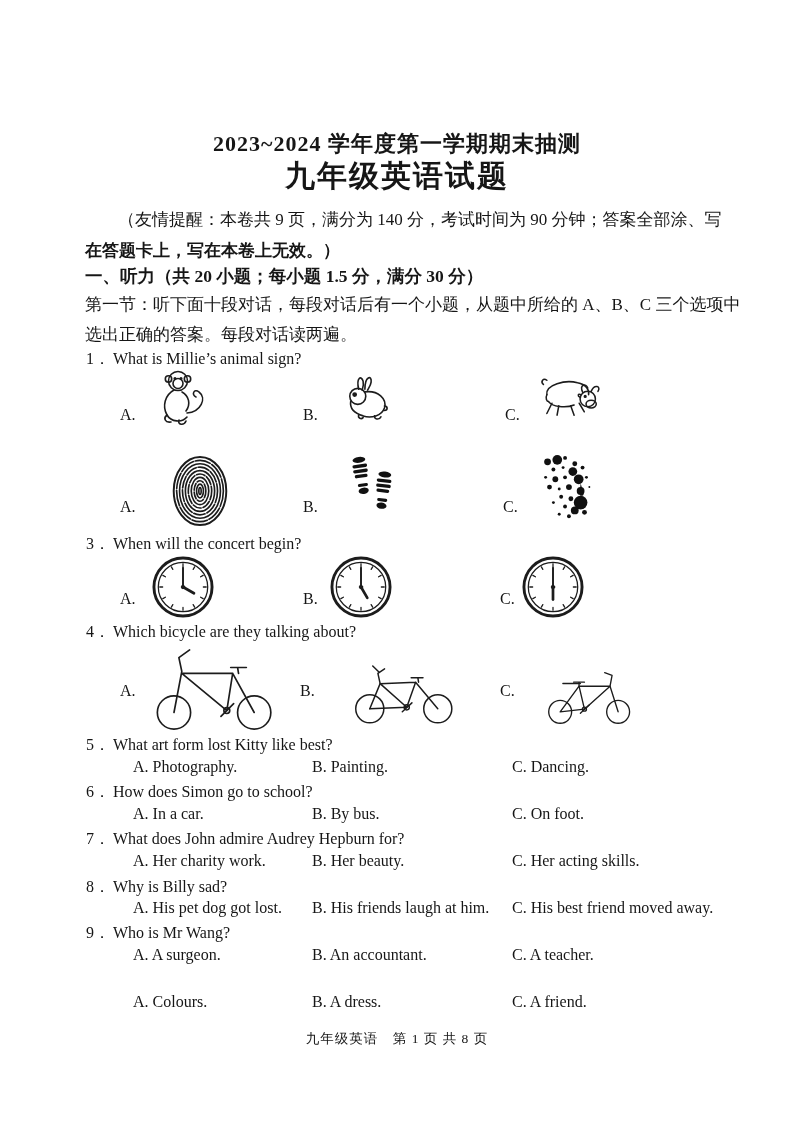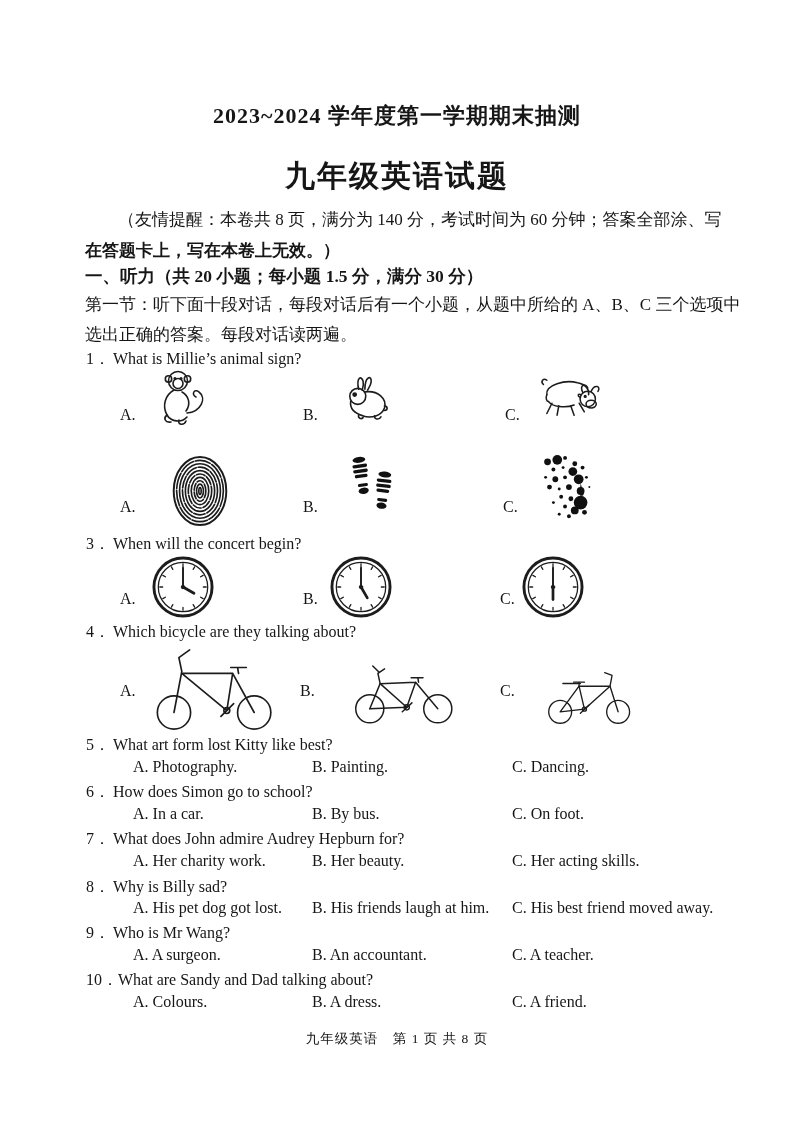--- a/index.html
+++ b/index.html
@@ -23,23 +23,23 @@
   .imglabel { position:absolute; font-size:16px; }
   .footer { font-size:13.5px; letter-spacing:1px; }
   svg { display:block; }
   .ink { stroke:#1c1c1c; fill:none; stroke-linecap:round; stroke-linejoin:round; }
 </style>
 </head>
 <body>
 
 <div class="page">
 
-  <div class="abs center title1" style="top:101px;">2023~2024 学年度第一学期期末抽测</div>
+  <div class="abs center title1" style="top:129px;">2023~2024 学年度第一学期期末抽测</div>
   <div class="abs center title2" style="top:156px;">九年级英语试题</div>
-  <div class="abs cnpara" style="top:208px; left:118px;">（友情提醒：本卷共 8 页，满分为 140 分，考试时间为 60 分钟；答案全部涂、写</div>
+  <div class="abs cnpara" style="top:208px; left:118px;">（友情提醒：本卷共 9 页，满分为 140 分，考试时间为 90 分钟；答案全部涂、写</div>
   <div class="abs cnpara" style="top:239px; left:85px;font-weight:bold;">在答题卡上，写在本卷上无效。）</div>
   <div class="abs heading" style="top:264px; left:85px;">一、听力（共 20 小题；每小题 1.5 分，满分 30 分）</div>
   <div class="abs cnpara" style="top:293px; left:85px;">第一节：听下面十段对话，每段对话后有一个小题，从题中所给的 A、B、C 三个选项中</div>
   <div class="abs cnpara" style="top:323px; left:85px;">选出正确的答案。每段对话读两遍。</div>
 
   <div class="abs qline" style="top:349px; left:86px;">
     <span class="qnum">1．</span><span>What is Millie’s animal sign?</span>
   </div>
   <span class="abs imglabel" style="top:406px; left:120px;">A.</span>
   <span class="abs imglabel" style="top:406px; left:303px;">B.</span>
@@ -297,23 +297,20 @@
 
   <div class="abs qline" style="top:923px; left:86px;">
     <span class="qnum">9．</span><span>Who is Mr Wang?</span>
   </div>
   <div class="optrow" style="top:946px;">
     <span class="opt optA">A. A surgeon.</span>
     <span class="opt optB">B. An accountant.</span>
     <span class="opt optC">C. A teacher.</span>
   </div>
 
-  <div class="abs qline" style="top:970px; left:86px;">
-    <span class="qnum">10．</span><span>What are Sandy and Dad talking about?</span>
-  </div>
   <div class="optrow" style="top:993px;">
     <span class="opt optA">A. Colours.</span>
     <span class="opt optB">B. A dress.</span>
     <span class="opt optC">C. A friend.</span>
   </div>
 
   <div class="abs center footer" style="top:1030px;">九年级英语　第 1 页 共 8 页</div>
 
 </div>
 

